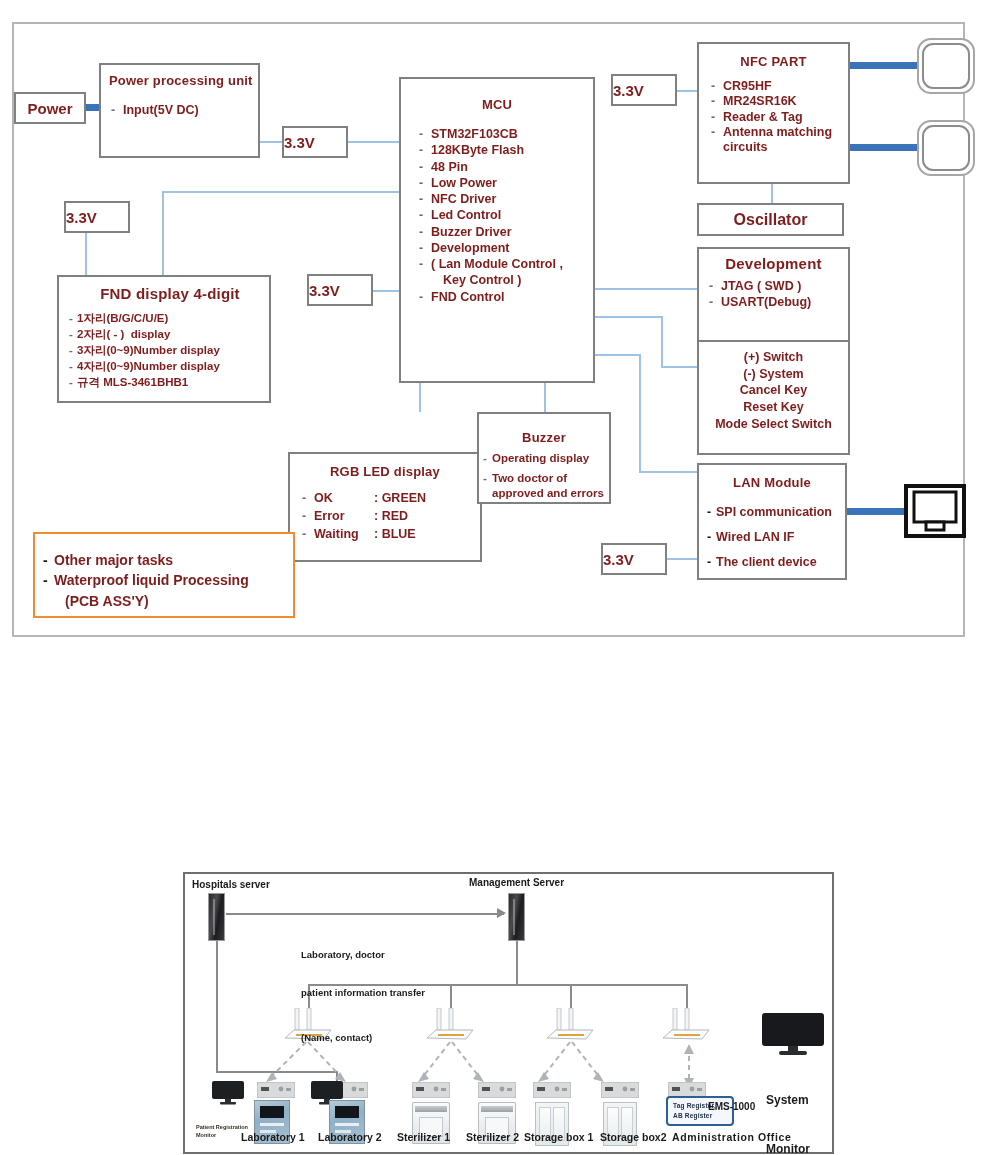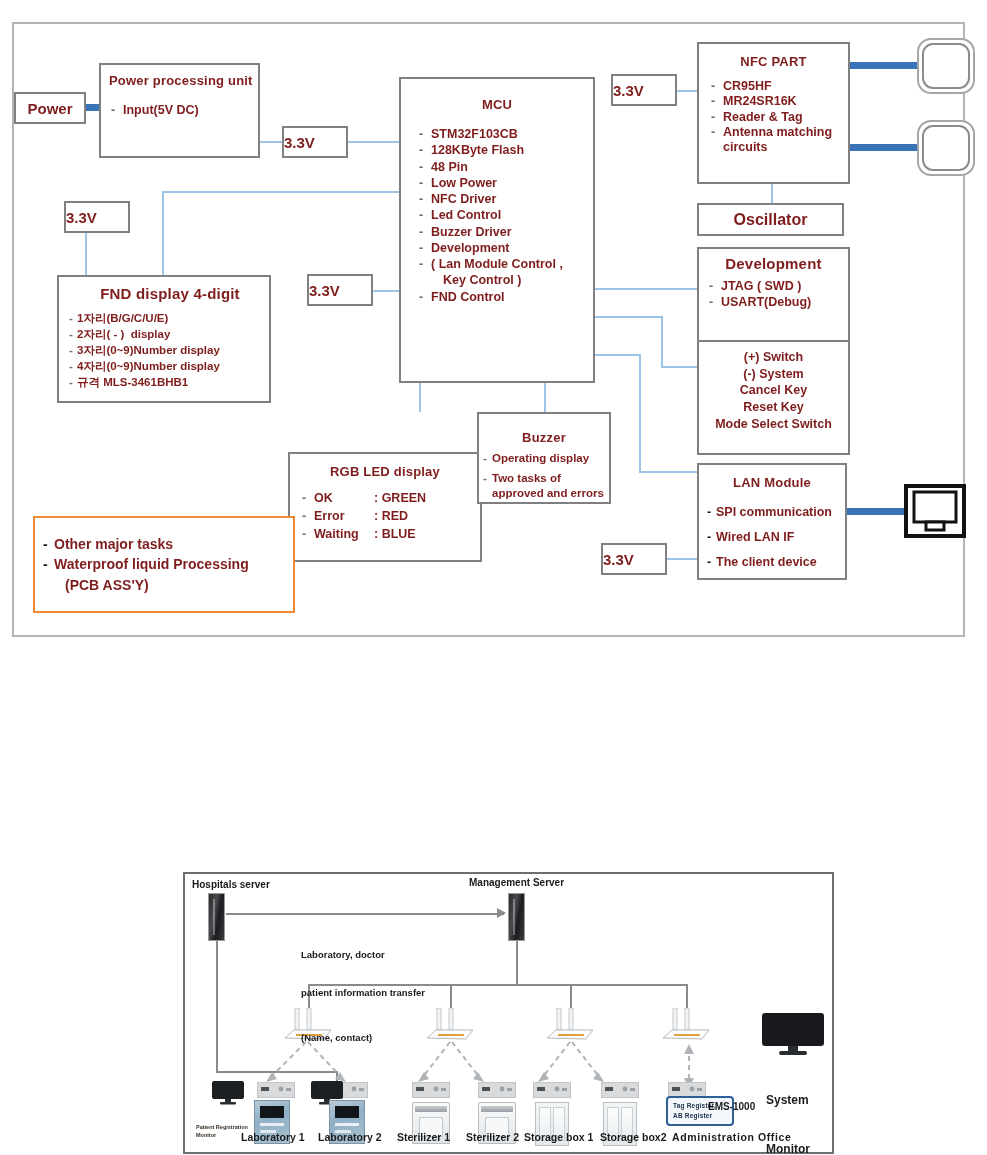--- a/index.html
+++ b/index.html
@@ -115,21 +115,21 @@
   #rgb-box .rows .r .k { width: 72px; }
   #rgb-box .rows .r .k::before { content: "-"; display:inline-block; width: 12px; color:#6b6b6b;}
 
   #buzzer-box { left: 477px; top: 412px; width: 134px; height: 92px; }
   #buzzer-box .blk-title { padding-top: 16px; font-size: 13px; }
   #buzzer-box .bullets { padding: 6px 0 0 4px; font-size: 11.5px; line-height: 1.25; }
   #buzzer-box .bullets li { white-space: normal; }
   #buzzer-box .bullets li::before { width: 9px; }
 
   #tasks-box {
-    left: 33px; top: 516px; width: 262px; height: 97px;
+    left: 33px; top: 532px; width: 262px; height: 86px;
     border: 2px solid #ef8b33;
   }
   #tasks-box .bullets { padding: 16px 0 0 8px; font-size: 14px; line-height: 1.45; }
   #tasks-box .bullets li::before { width: 11px; color: #1a1a1a; }
   #tasks-box .bullets li.nodash { padding-left: 11px; }
 
   #nfc-box { left: 697px; top: 42px; width: 153px; height: 142px; }
   #nfc-box .blk-title { padding-top: 10px; }
   #nfc-box .bullets { padding: 10px 0 0 12px; line-height: 1.22; }
   #nfc-box .bullets li.cont2 { white-space: normal; padding-left: 12px; }
@@ -351,21 +351,21 @@
           <span class="k">Waiting</span>
           <span>: BLUE</span>
         </div>
     </div>
   </div>
 
   <div class="blk" id="buzzer-box">
     <div class="blk-title">Buzzer</div>
     <ul class="bullets">
       <li>Operating display</li>
-      <li style="margin-top:6px">Two tasks of</li>
+      <li style="margin-top:6px">Two doctor of</li>
       <li class="nodash">approved and errors</li>
     </ul>
   </div>
 
   <div class="blk" id="tasks-box">
     <ul class="bullets">
       <li>Other major tasks</li>
       <li>Waterproof liquid Processing</li>
       <li class="nodash">(PCB ASS'Y)</li>
     </ul>

